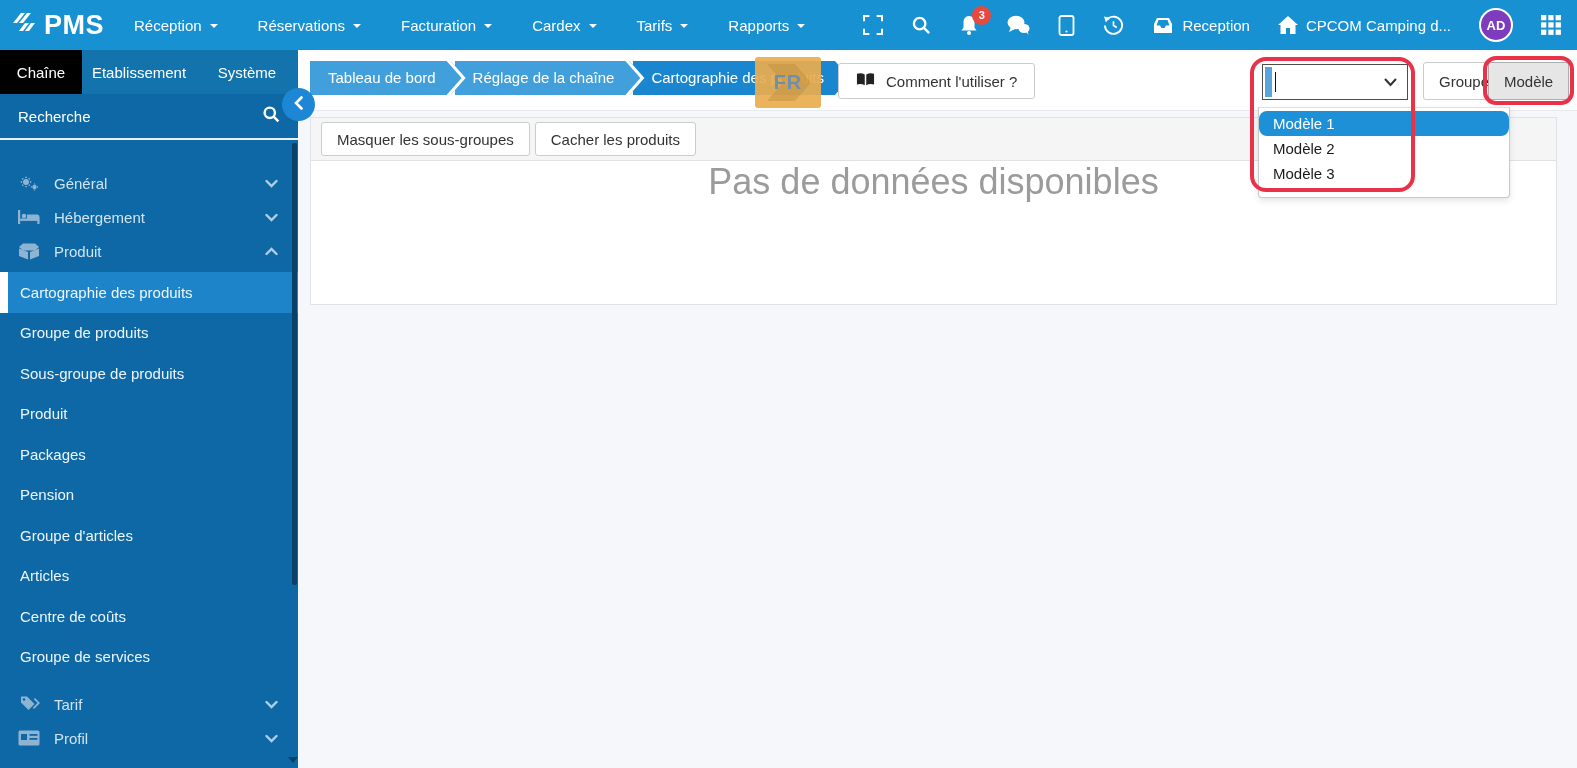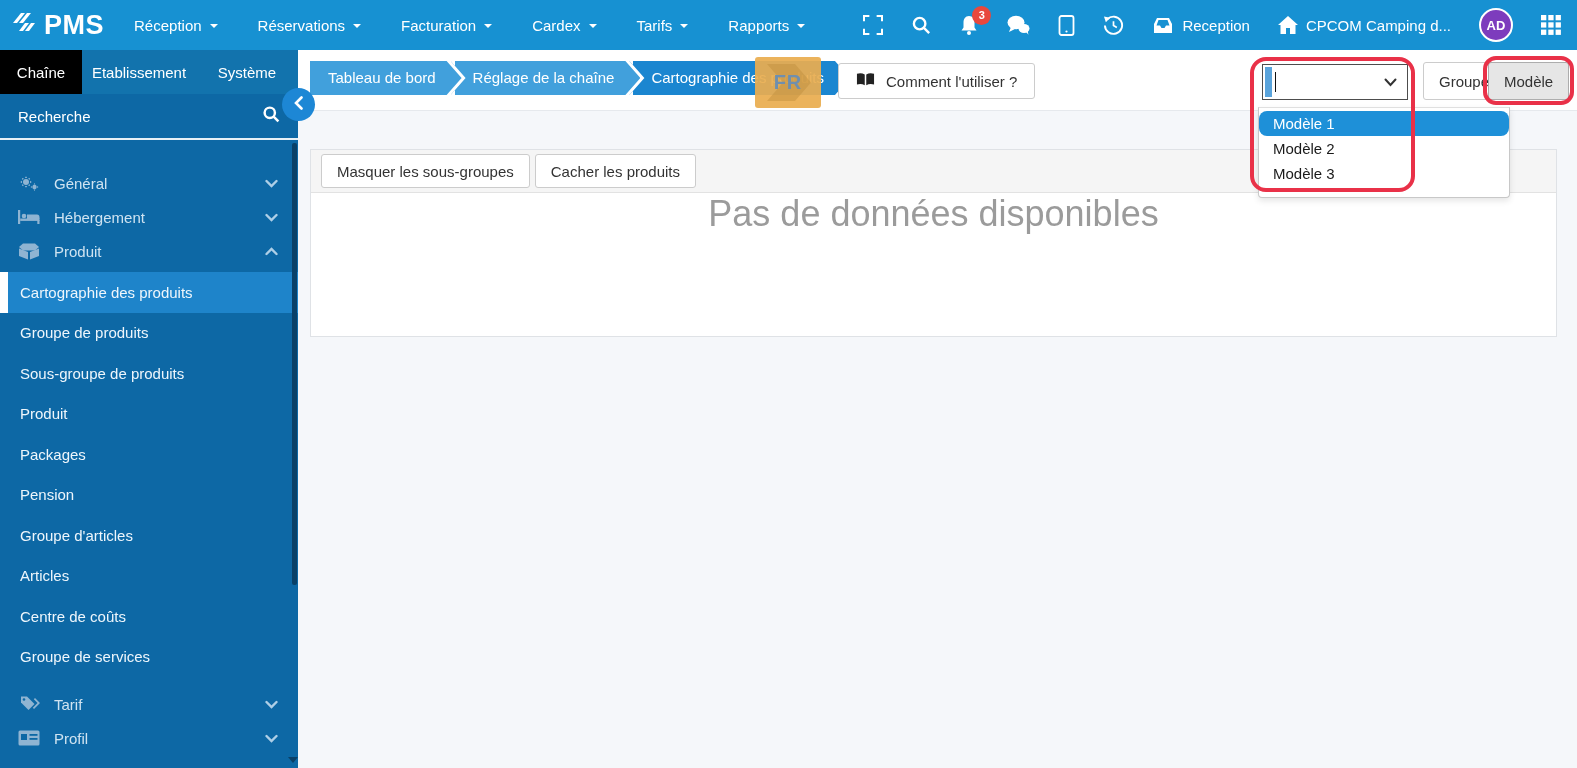--- a/index.html
+++ b/index.html
@@ -71,21 +71,21 @@
   .btn-modele { position:absolute; left:1190px; top:12px; background:#e6e6e6; border-color:#adadad; z-index:3; }
 
   .dropdown { position:absolute; left:960px; top:57px; width:252px; background:#fff; border:1px solid #c8c8c8; border-top:1px solid #e0e0e0; border-radius:0 0 4px 4px; box-shadow:0 3px 6px rgba(0,0,0,.1); padding:3px 0 11px 0; z-index:65; }
   .opt { height:25px; line-height:25px; padding-left:14px; font-size:15px; color:#1a1a1a; cursor:pointer; }
   .opt.hl { background:#1e90d8; color:#fff;border-radius:8px; }
 
   .red-rect { position:absolute; border:4px solid #e93148; border-radius:16px; background:transparent; z-index:75; pointer-events:none; }
   .red1 { left:952px; top:7px; width:165px; height:135px; }
   .red2 { left:1185px; top:6px; width:91px; height:49px; border-radius:13px; }
 
-  .content-panel { position:absolute; left:12px; top:67px; width:1247px; background:#fff; border:1px solid #dfe2e6; z-index:1;margin-top:32px; }
+  .content-panel { position:absolute; left:12px; top:67px; width:1247px; background:#fff; border:1px solid #dfe2e6; z-index:1; }
   .panel-head { height:43px; background:#f5f5f5; border-bottom:1px solid #e2e2e2; display:flex; align-items:center; padding-left:10px; gap:5px; }
   .panel-btn { height:34px; display:inline-flex; align-items:center; padding:0 15px; background:#fff; border:1px solid #ccc; border-radius:3px; font-size:15px; color:#333; cursor:pointer; }
   .panel-body { height:143px; display:flex; align-items:flex-start; justify-content:center; }
   .empty-msg { font-size:36px; color:#9b9b9b; }
 </style>
 </head>
 <body>
 
 <div class="navbar">
   <div class="brand">

